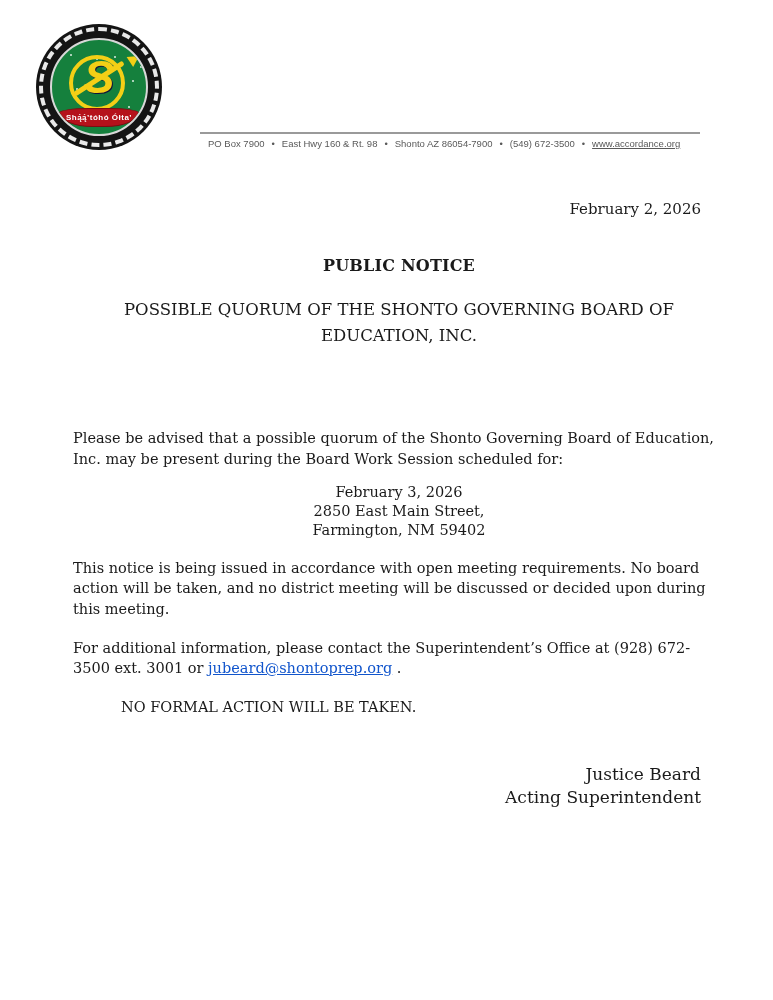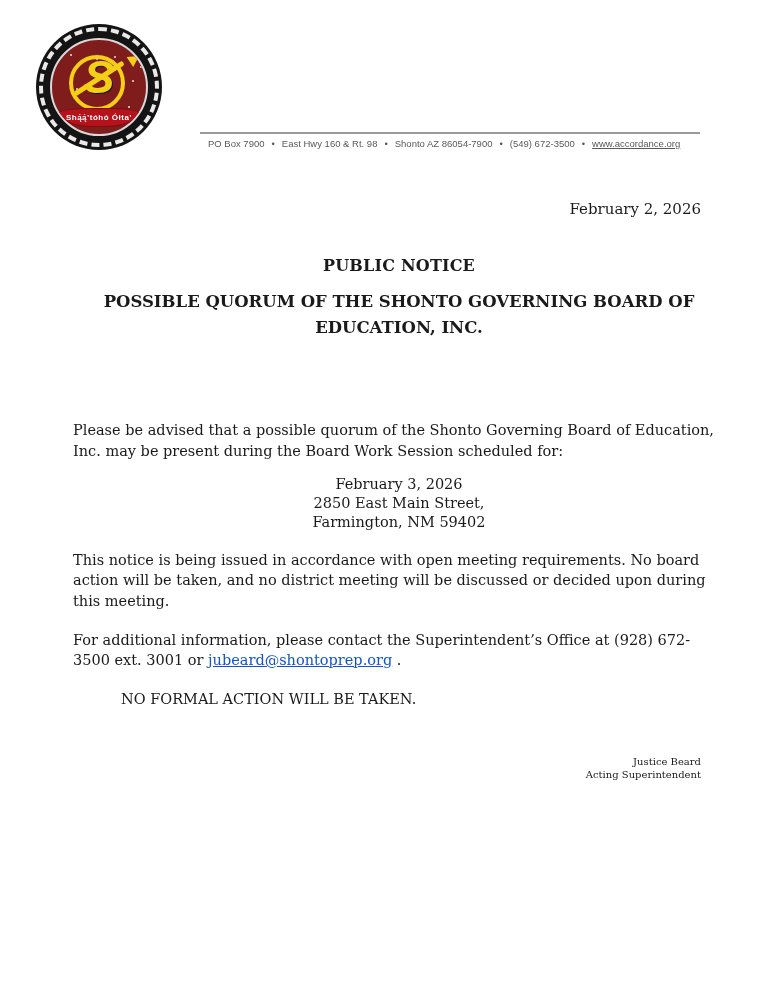--- a/index.html
+++ b/index.html
@@ -21,21 +21,21 @@
   
   .logo { position: absolute; left: 36px; top: 24px; width: 126px; height: 126px; }
   .logo-outer {
     width: 100%; height: 100%; border-radius: 50%;
     background: #141414; position: relative;
     display: flex; align-items: center; justify-content: center;
   }
   .logo-tread { position: absolute; inset: 3px; border-radius: 50%; border: 4px dashed #e9e9e9; }
   .logo-inner {
     width: 98px; height: 98px; border-radius: 50%;
-    background: #7f1d1d; position: relative; overflow: hidden;
+    background: #15803d; position: relative; overflow: hidden;
     border: 2px solid #d8d8d8;
   }
   .logo-stars {
     position: absolute; width: 2px; height: 2px; border-radius: 50%;
     background: #ffffff; top: 14px; left: 18px; opacity: .85;
     box-shadow: 44px 2px 0 #fff, 62px 26px 0 #fff, 6px 34px 0 #fff,
                 58px 52px 0 #fff, 26px 4px 0 #fff, 70px 12px 0 #fff;
   }
   .logo-ring {
     position: absolute; left: 17px; top: 15px; width: 56px; height: 56px;
@@ -96,35 +96,35 @@
 
   
   .letter { position: absolute; top: 170px; left: 73px; right: 48px; }
   .date-line { text-align: right; font-size: 15px; margin-top: 30px; padding-right: 24px; }
 
   .notice-title {
     text-align: center; font-weight: bold; font-size: 16px;
     margin-top: 38px; letter-spacing: .2px;
   }
   .notice-subject {
-    text-align: center; font-weight: bold; font-size: 16.5px;
-    margin: 14px auto 0 auto; max-width: 600px; line-height: 1.55;
+    text-align: center; font-weight: normal; font-size: 16.5px;
+    margin: 22px auto 0 auto; max-width: 600px; line-height: 1.55;
   }
 
   .para { font-size: 14.5px; line-height: 1.42; margin-top: 18px; }
   .para-first { margin-top: 80px; }
 
   .meeting-block { text-align: center; font-size: 14.5px; line-height: 1.3; margin-top: 14px; }
 
   .email-link { color: #1155cc; text-decoration: underline; cursor: pointer; }
 
   .closing-line { font-size: 14.5px; margin-top: 20px; margin-left: 48px; }
 
   .signature-block {
-    text-align: right; font-size: 10px; line-height: 1.35;
+    text-align: right; font-size: 17px; line-height: 1.35;
     margin-top: 48px; padding-right: 24px;
   }
 </style>
 </head>
 <body>
 
 <div class="page">
 
   <div class="letterhead">
 

